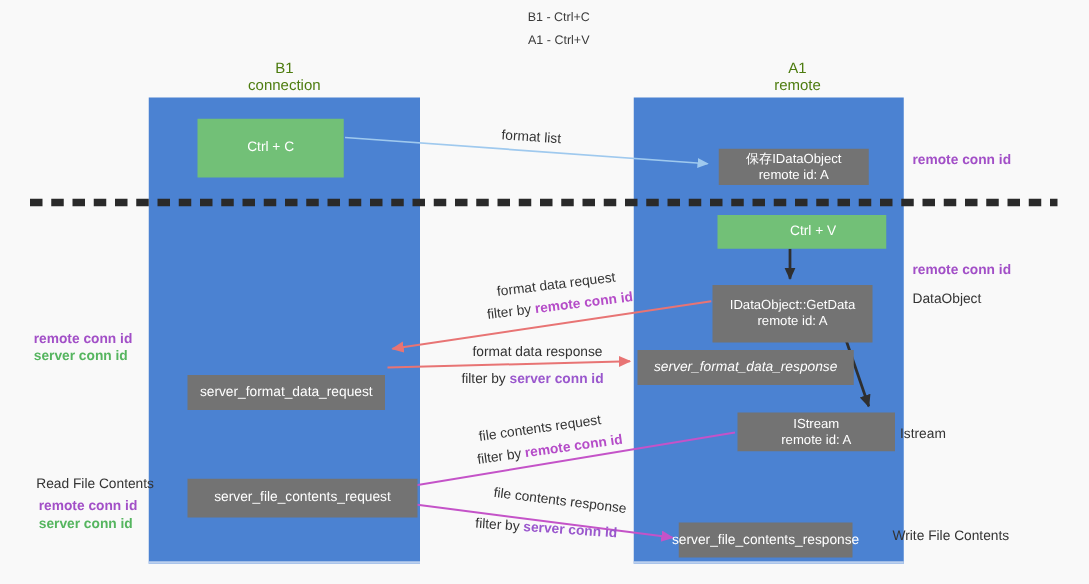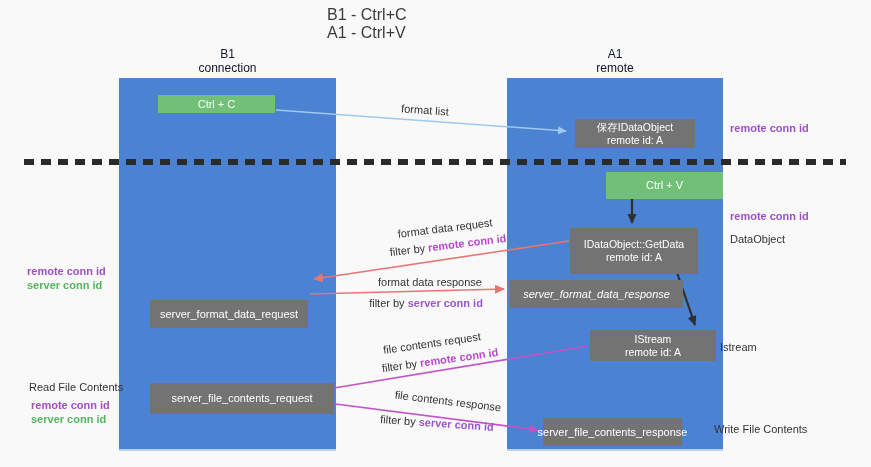--- a/index.html
+++ b/index.html
@@ -1,19 +1,19 @@
 <!DOCTYPE html>
 <html><head>
 <meta charset="utf-8">
 <style>
   html,body{margin:0;padding:0;background:#f9f9f9;font-family:"Liberation Sans",sans-serif;}
   .canvas{position:relative;width:871px;height:467px;background:#f9f9f9;overflow:hidden;}
-  .title{position:absolute;left:327px;top:6px;width:240px;
-         font-size:16px;line-height:18px;color:#3a3a3a;}
-  .colhead{position:absolute;text-align:center;font-size:12px;line-height:14px;color:#0f172a;}
+  .title{position:absolute;left:327px;top:6px;width:240px;text-align:center;
+         font-size:10px;line-height:18px;color:#3a3a3a;}
+  .colhead{position:absolute;text-align:center;font-size:12px;line-height:14px;color:#4d7c0f;}
   .col{position:absolute;top:78px;height:371px;background:#4b82d2;border-bottom:2px solid #bcd0ee;}
   .col.left{left:119px;width:217px;}
   .col.right{left:507px;width:216px;}
   svg.overlay{position:absolute;left:0;top:0;z-index:2;pointer-events:none;}
   .box{position:absolute;z-index:3;display:flex;flex-direction:column;align-items:center;
        justify-content:center;color:#ffffff;text-align:center;font-size:11px;line-height:13px;}
   .box.two{font-size:10.5px;line-height:13px;}
   .green{background:#72c077;}
   .orange{background:#737373;}
   .flabel{position:absolute;z-index:3;white-space:nowrap;font-size:11px;color:#333333;
@@ -31,21 +31,21 @@
 
   <div class="title">
     <div>B1 - Ctrl+C</div>
     <div>A1 - Ctrl+V</div>
   </div>
 
   <div class="colhead" style="left:119px;top:47px;width:217px;">
     <div>B1</div>
     <div>connection</div>
   </div>
-  <div class="colhead" style="left:507px;top:47px;width:216px;">
+  <div class="colhead" style="left:530px;top:47px;width:216px;">
     <div>A1</div>
     <div>remote</div>
   </div>
 
   <div class="col left"></div>
   <div class="col right"></div>
 
   <svg class="overlay" width="871" height="467" viewBox="0 0 871 467">
     <defs>
       <marker id="ar-blue" markerWidth="10" markerHeight="9" refX="8" refY="4" orient="auto" markerUnits="userSpaceOnUse">
@@ -72,28 +72,28 @@
 
     <line x1="569" y1="241" x2="314" y2="279" stroke="#e87474" stroke-width="1.6" marker-end="url(#ar-red)"></line>
 
     <line x1="310" y1="294" x2="504" y2="289" stroke="#e87474" stroke-width="1.6" marker-end="url(#ar-red)"></line>
 
     <line x1="588" y1="346" x2="316" y2="391" stroke="#c453c8" stroke-width="1.6" marker-end="url(#ar-mag)"></line>
 
     <line x1="312" y1="401" x2="538" y2="430" stroke="#c453c8" stroke-width="1.6" marker-end="url(#ar-mag)"></line>
   </svg>
 
-  <div class="box green" style="left:158px;top:95px;width:117px;height:18px;">Ctrl + C</div>
+  <div class="box green" style="left:158px;top:95px;width:117px;height:47px;">Ctrl + C</div>
 
   <div class="box orange two" style="left:575px;top:119px;width:120px;height:29px;">
     <span>保存IDataObject</span>
     <span>remote id: A</span>
   </div>
 
-  <div class="box green" style="left:606px;top:172px;width:117px;height:27px;">Ctrl + V</div>
+  <div class="box green" style="left:574px;top:172px;width:117px;height:27px;padding-left:18px;">Ctrl + V</div>
 
   <div class="box orange two" style="left:570px;top:228px;width:128px;height:46px;">
     <span>IDataObject::GetData</span>
     <span>remote id: A</span>
   </div>
 
   <div class="box orange" style="left:150px;top:268px;width:158px;height:28px;margin-top:32px;">server_format_data_request</div>
 
   <div class="box orange" style="left:510px;top:280px;width:173px;height:28px;font-style:italic;">server_format_data_response</div>
 

